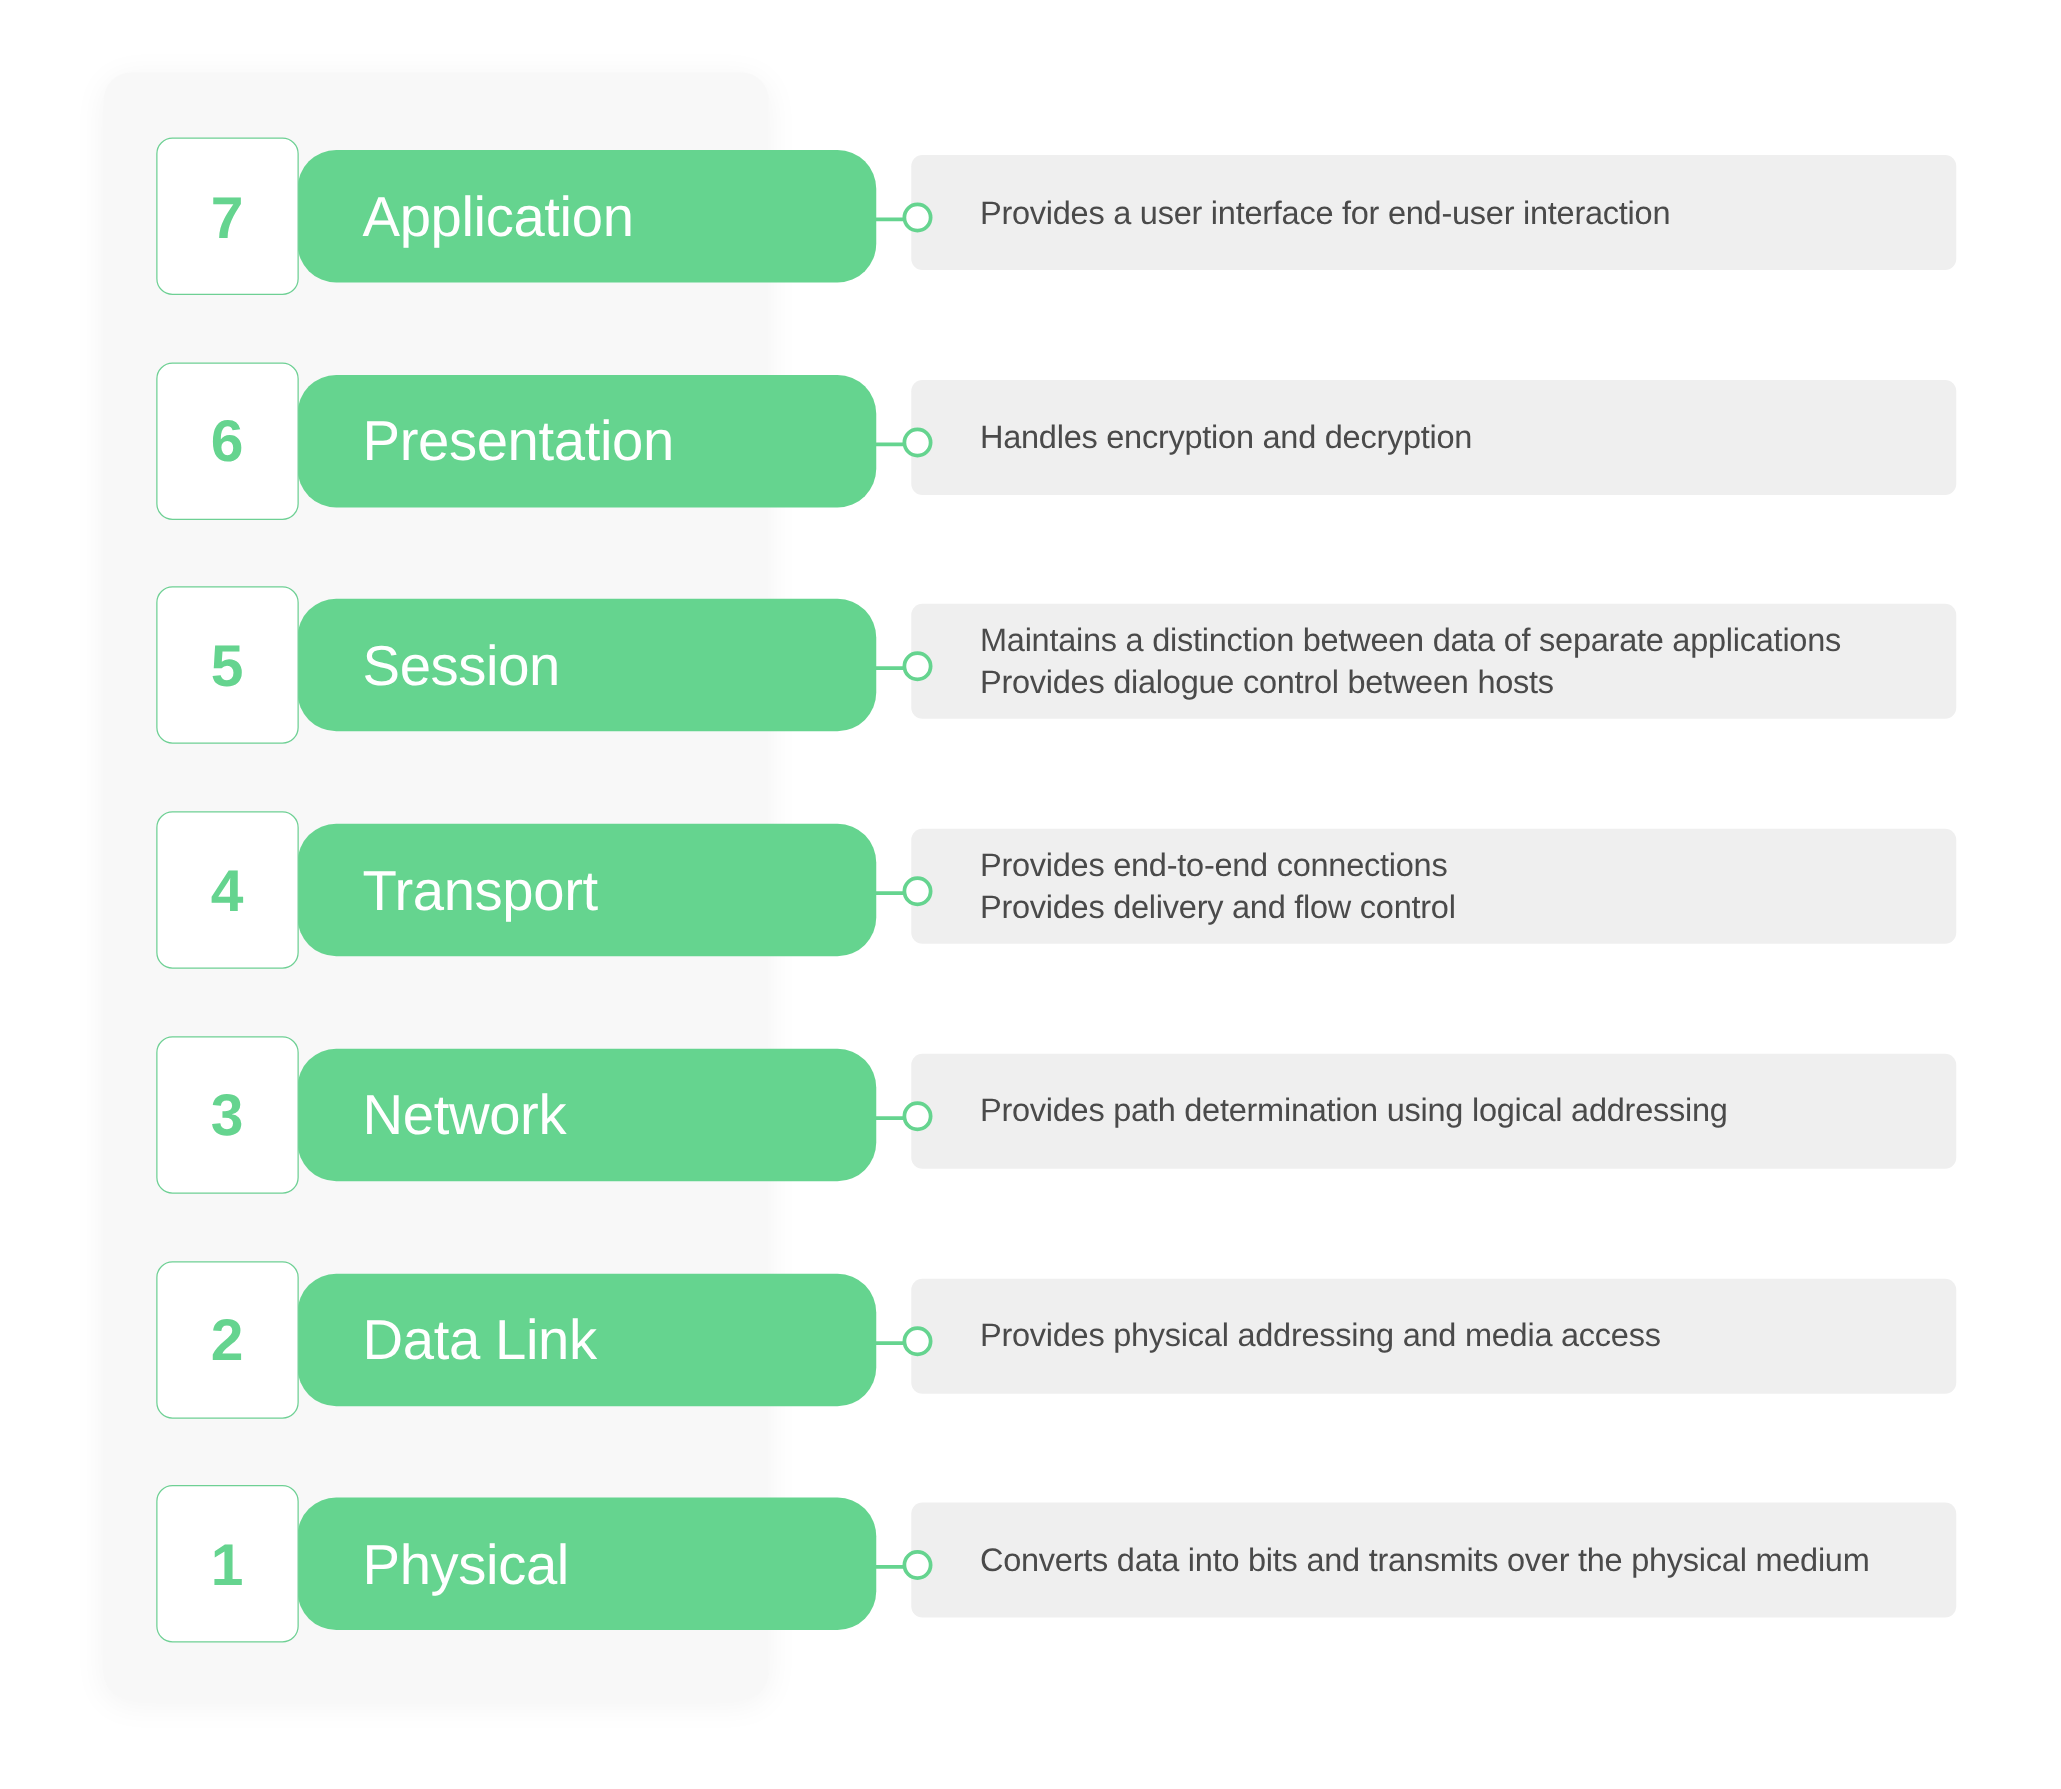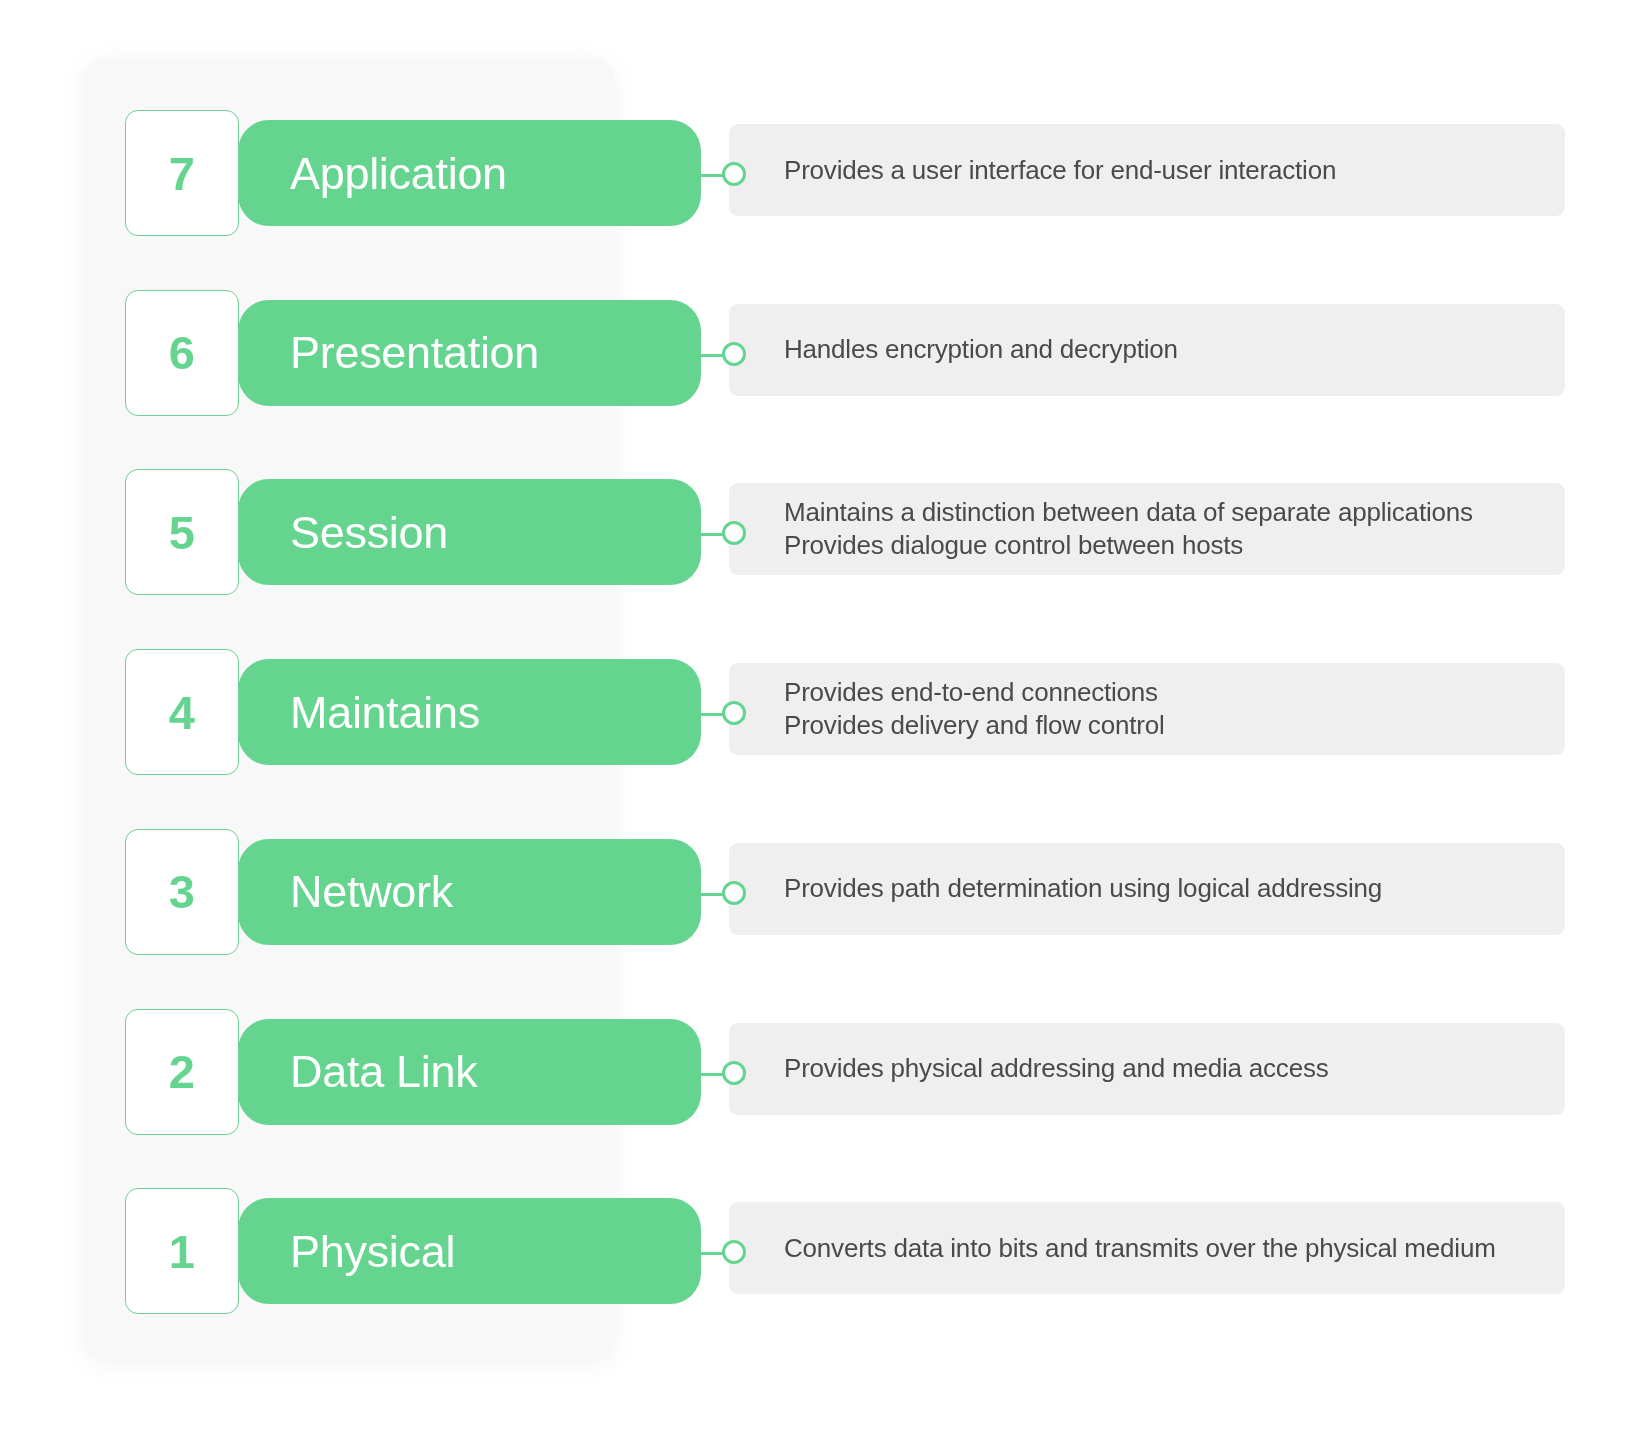--- a/index.html
+++ b/index.html
@@ -202,21 +202,21 @@
           <div class="layer-desc-line">Maintains a distinction between data of separate applications</div>
           <div class="layer-desc-line">Provides dialogue control between hosts</div>
         </div>
       </div>
     </div>
     <div class="layer-row" style="top: 649.1px;">
       <div class="layer-number-box">
         <span class="layer-number">4</span>
       </div>
       <div class="layer-name-bar">
-        <span class="layer-name">Maintains</span>
+        <span class="layer-name">Transport</span>
       </div>
       <div class="connector">
         <div class="connector-line"></div>
         <div class="connector-ring"></div>
       </div>
       <div class="layer-desc-box">
         <div class="layer-desc-lines">
           <div class="layer-desc-line">Provides end-to-end connections</div>
           <div class="layer-desc-line">Provides delivery and flow control</div>
         </div>

